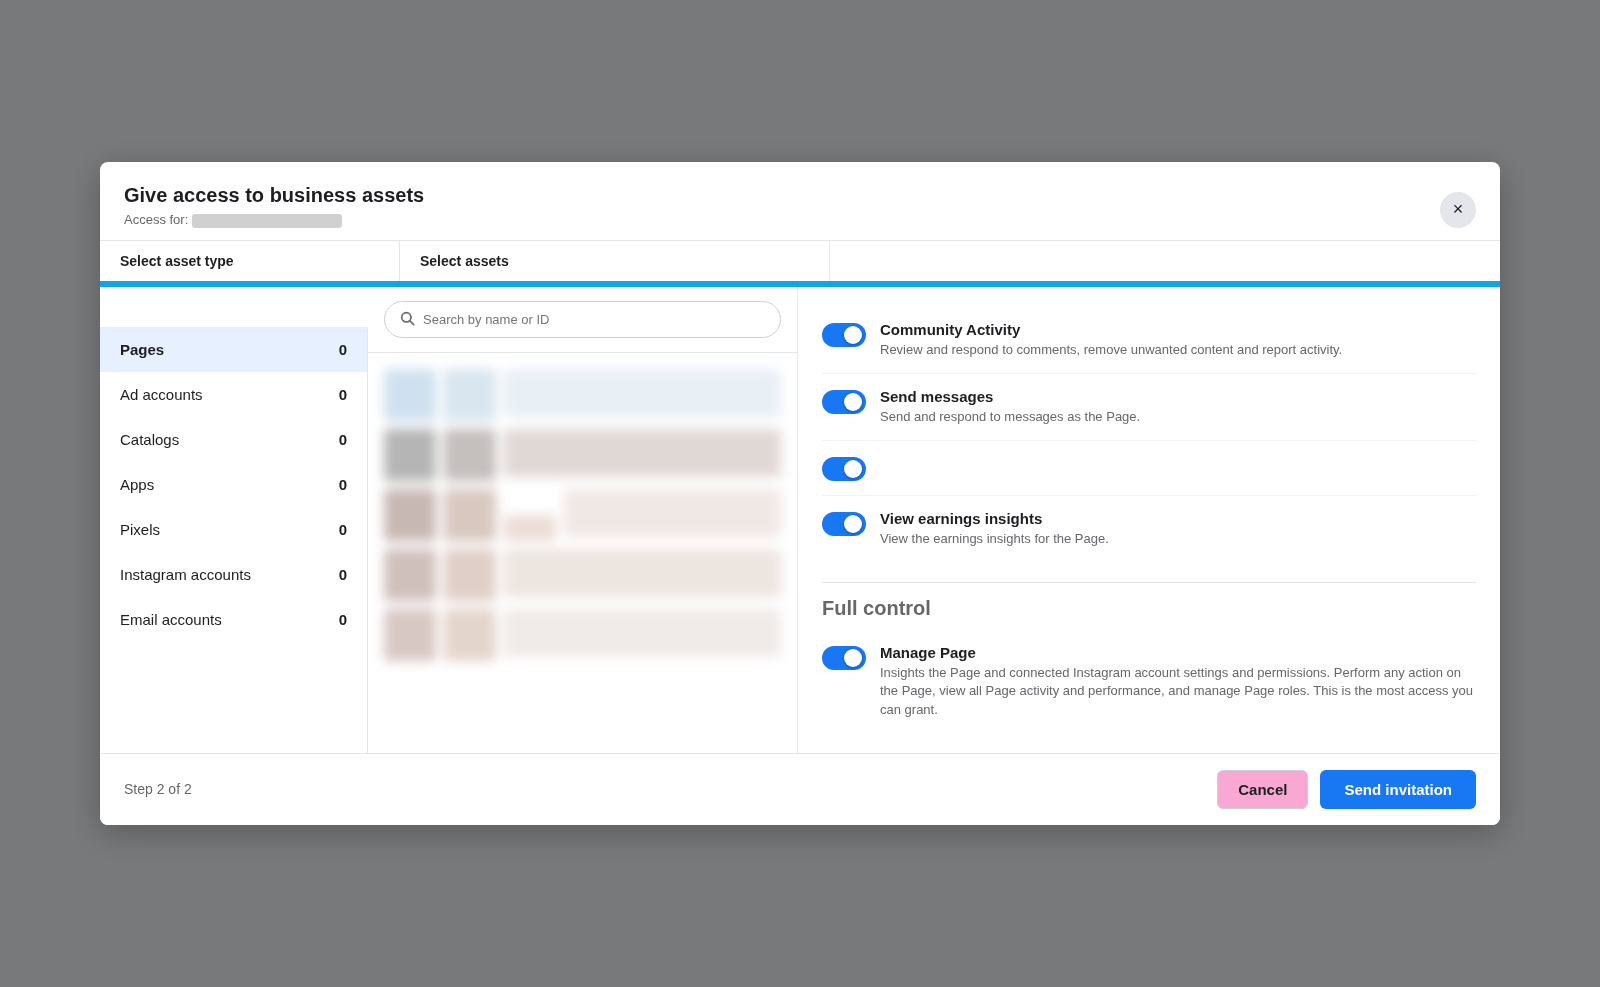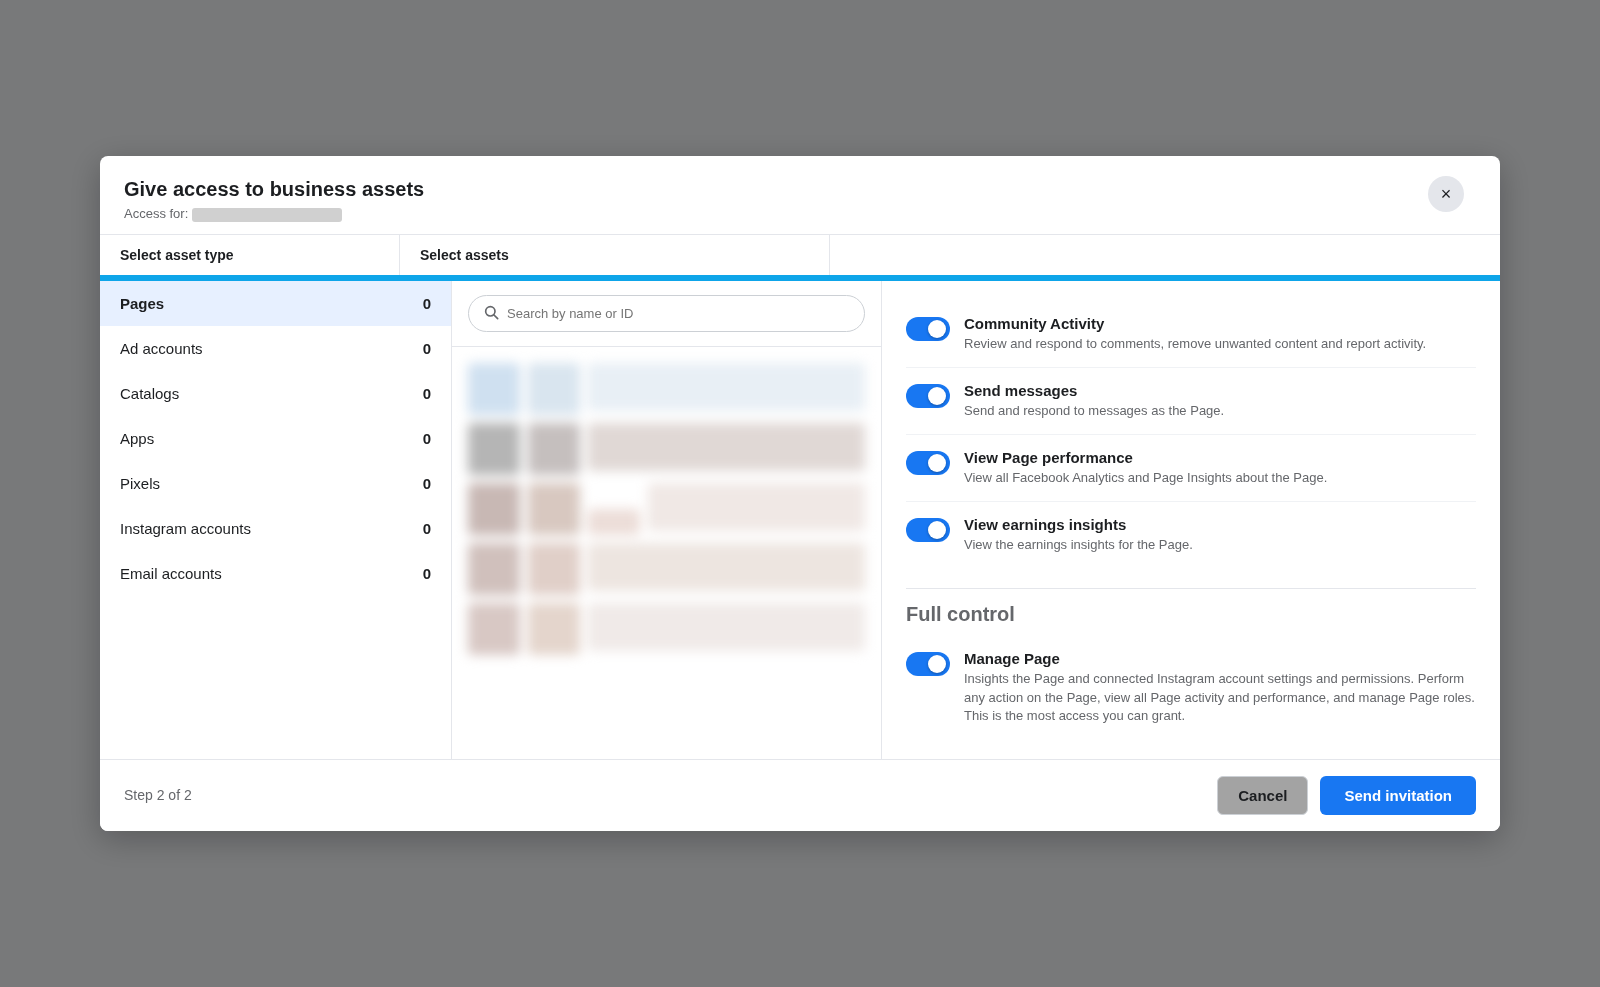--- a/index.html
+++ b/index.html
@@ -28,25 +28,25 @@
       width: 1400px;
       max-width: 98vw;
       max-height: 90vh;
       display: flex;
       flex-direction: column;
       overflow: hidden;
       box-shadow: 0 8px 32px rgba(0,0,0,0.25);
     }
 
     .modal-header {
-      padding: 20px 36px 12px 24px;
+      padding: 20px 24px 12px 24px;
       border-bottom: 1px solid #e4e6eb;
       display: flex;
       justify-content: space-between;
-      align-items: flex-start;
+      align-items: flex-end;
       flex-shrink: 0;
     }
 
     .modal-title {
       font-size: 20px;
       font-weight: 700;
       color: #1c1e21;
       line-height: 1.3;
     }
 
@@ -98,24 +98,25 @@
     .col-header.page { flex: 1; }
 
     .modal-body {
       display: flex;
       flex: 1;
       overflow: hidden;
     }
 
     
     .asset-type-col {
-      width: 352px;
+      width: 268px;
       border-right: 1px solid #e4e6eb;
       overflow-y: auto;
       flex-shrink: 0;
+      margin-top: 40px;
     }
 
     .asset-type-item {
       display: flex;
       justify-content: space-between;
       align-items: center;
       padding: 14px 20px;
       cursor: pointer;
       font-size: 15px;
       color: #1c1e21;
@@ -284,21 +285,21 @@
       font-size: 14px;
       color: #65676b;
     }
 
     .footer-actions {
       display: flex;
       gap: 12px;
     }
 
     .btn-cancel {
-      background: #a3a3a3;
+      background: #f9a8d4;
       border: 1px solid #ccd0d5;
       border-radius: 6px;
       padding: 10px 20px;
       font-size: 15px;
       font-weight: 600;
       color: #1c1e21;
       cursor: pointer;
     }
 
     .btn-send {
@@ -432,24 +433,20 @@
               <div class="permission-name">Send messages</div>
               <div class="permission-desc">Send and respond to messages as the Page.</div>
             </div>
           </div>
 
 
           <div class="permission-item">
             <div class="toggle-wrapper">
               <div class="toggle"></div>
             </div>
-            <div class="permission-info">
-              <div class="permission-name">View Page performance</div>
-              <div class="permission-desc">View all Facebook Analytics and Page Insights about the Page.</div>
-            </div>
           </div>
 
           <div class="permission-item">
             <div class="toggle-wrapper">
               <div class="toggle"></div>
             </div>
             <div class="permission-info">
               <div class="permission-name">View earnings insights</div>
               <div class="permission-desc">View the earnings insights for the Page.</div>
             </div>

